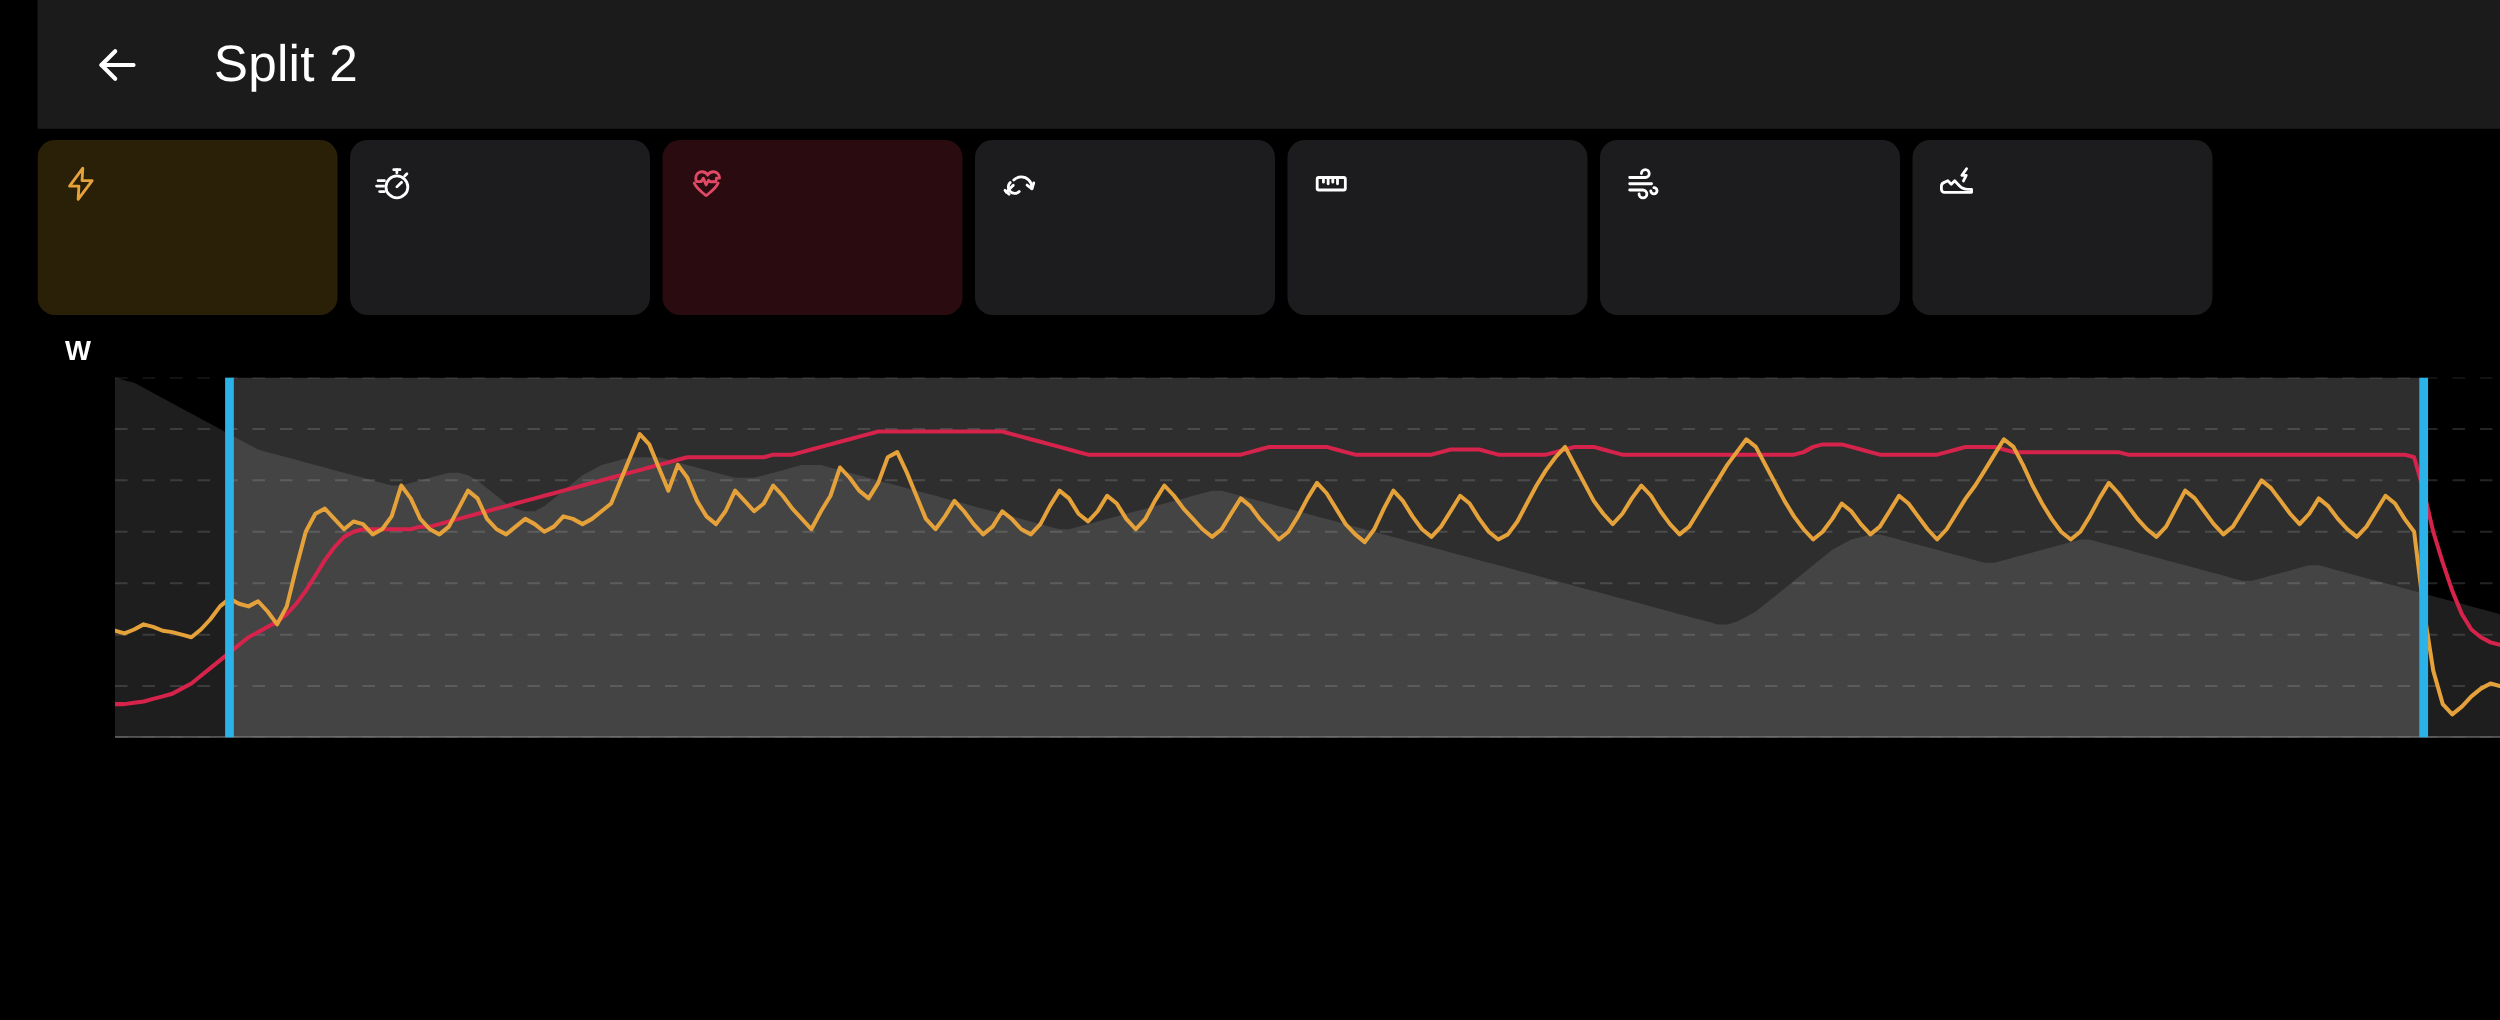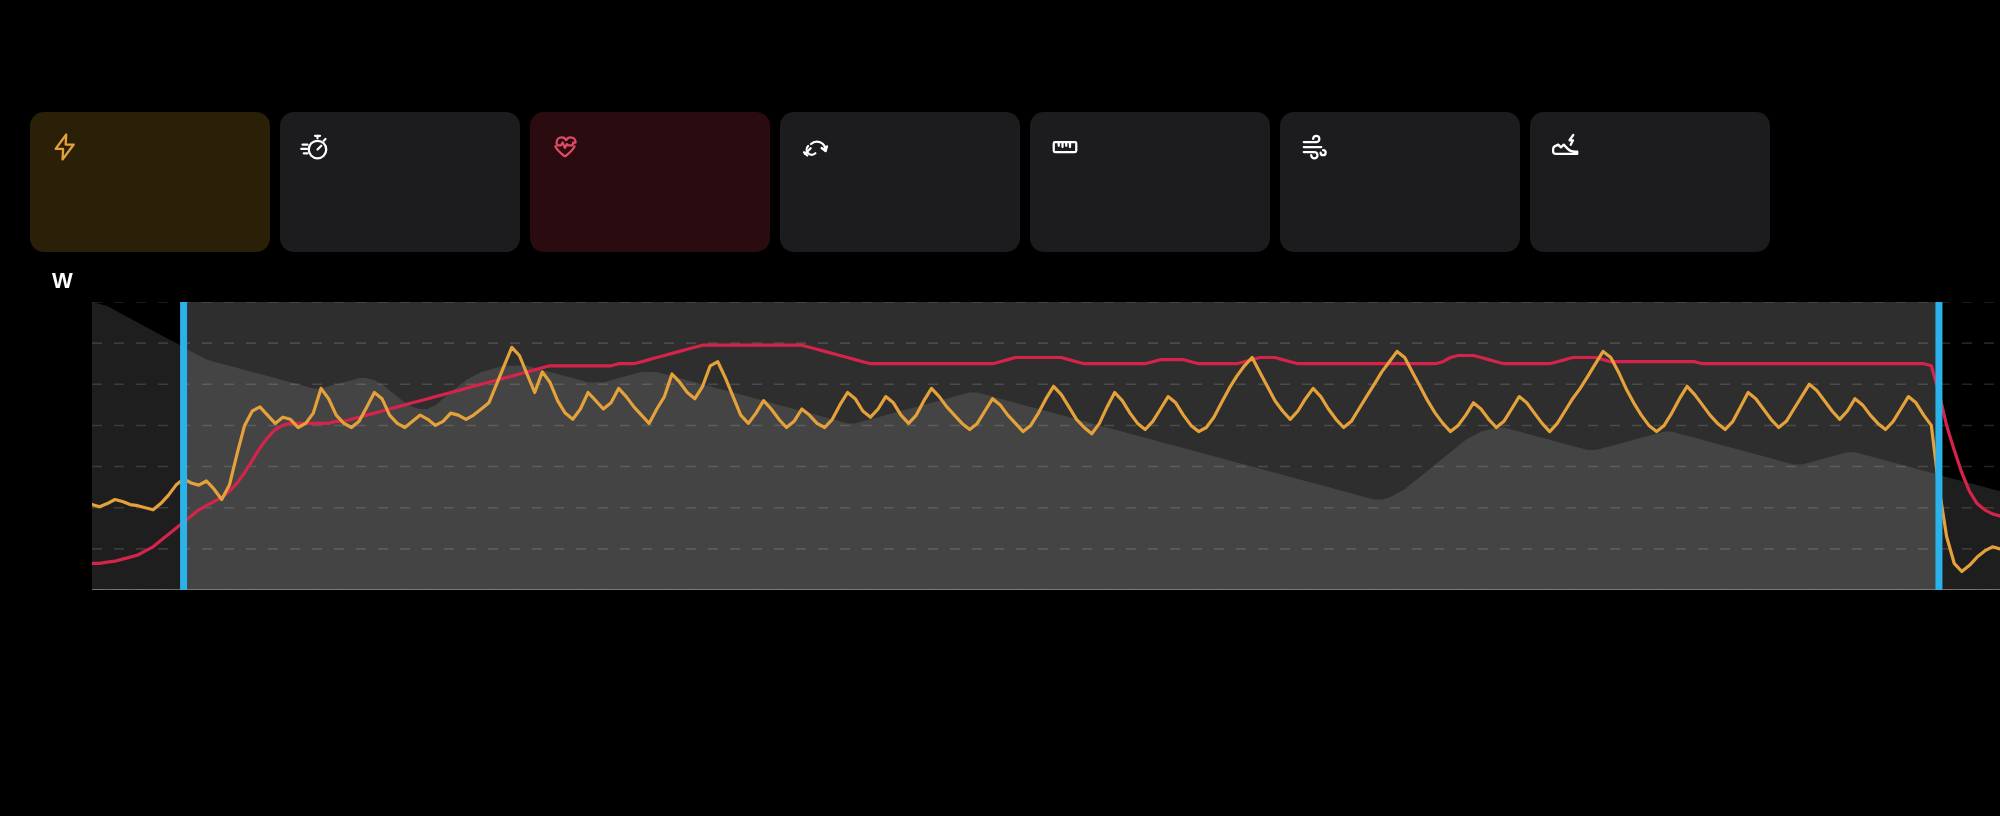--- a/index.html
+++ b/index.html
@@ -92,20 +92,29 @@
     position: absolute; left: 92px; top: 44px;
     width: 1908px; height: 288px;
   }
   svg.plotsvg { display: block; width: 100%; height: 100%; }
 </style>
 </head>
 <body>
 
 <div id="app">
 
+  <div class="appbar">
+    <div class="back-btn">
+      <svg width="44" height="44" viewBox="0 0 24 24" fill="none" stroke="#FFFFFF" stroke-width="1.8" stroke-linecap="round" stroke-linejoin="round">
+        <path d="M19 12H5"></path>
+          <path d="M11 18l-6-6 6-6"></path>
+      </svg>
+    </div>
+    <div class="appbar-title">Split 2</div>
+  </div>
 
   <div class="cards" id="cards">
       <div class="card" style="background: rgb(42, 32, 7);">
         <div class="card-icon">
           <svg width="30" height="30" viewBox="0 0 24 24" stroke="#E5A13A" stroke-width="1.8" stroke-linecap="round" stroke-linejoin="round" fill="none">
             <path d="M13 2L4.5 13.5h6L10 22l9-12h-6.5z"></path>
           </svg>
         </div>
         <div class="card-label" style="color:#CBB489"></div>
         <div class="card-value"></div>

